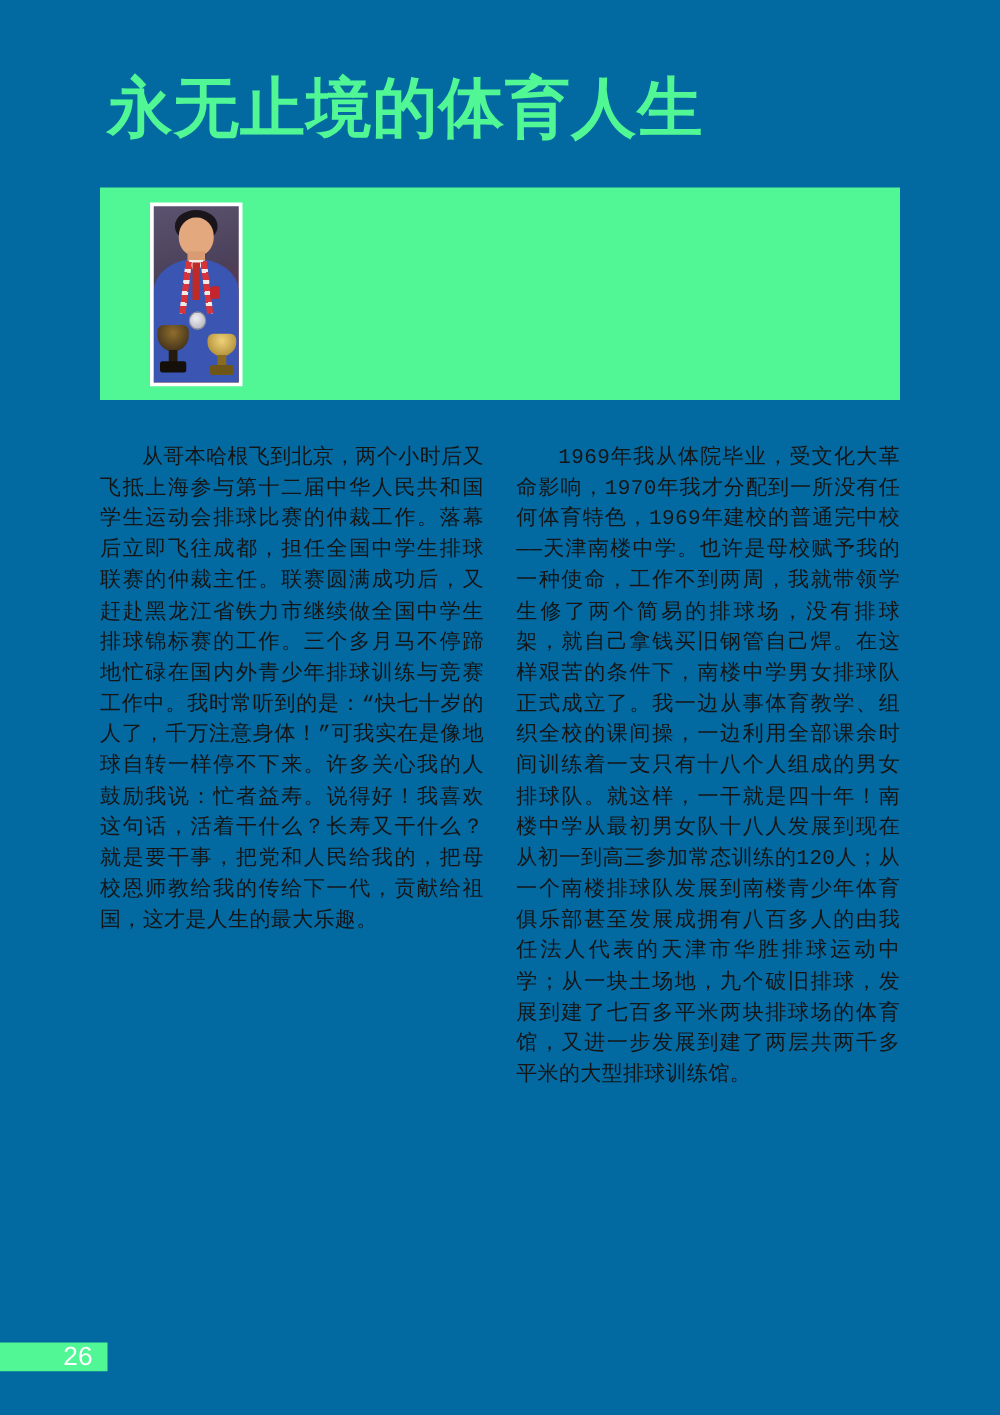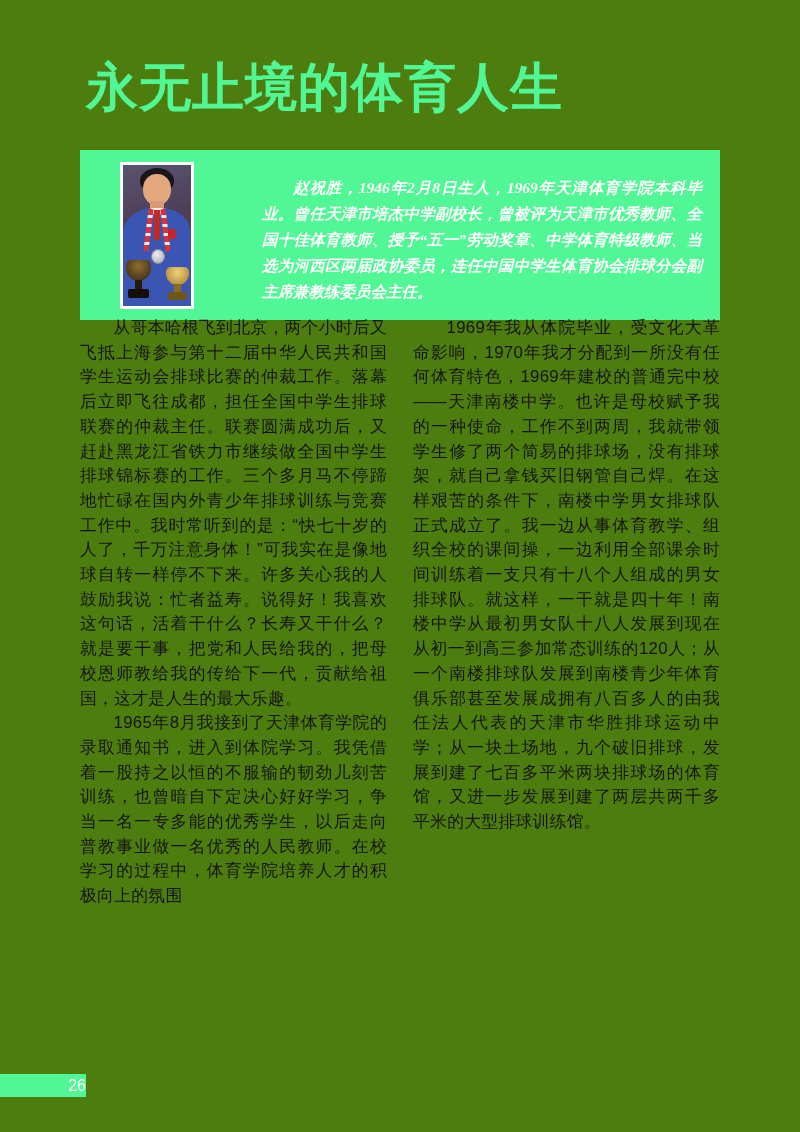--- a/index.html
+++ b/index.html
@@ -1,16 +1,16 @@
 <!DOCTYPE html>
 <html><head>
 <meta charset="utf-8">
 <style>
   html,body{margin:0;padding:0;background:#ffffff;}
-  .page{position:relative;width:800px;height:1132px;background:#4d7c0f;overflow:hidden;
+  .page{position:relative;width:800px;height:1132px;background:#0369a1;overflow:hidden;
         font-family:"Liberation Serif",serif;}
 
   
   .article-title{position:absolute;left:86px;top:58px;margin:0;width:560px;
         font-family:"Liberation Sans",sans-serif;font-weight:900;font-size:52px;line-height:1.15;
         color:#50f794;letter-spacing:1px;white-space:nowrap;}
 
   
   .profile-box{position:absolute;left:80px;top:150px;width:640px;height:170px;background:#50f794;}
   .photo-frame{position:absolute;left:40px;top:12px;width:74px;height:147px;background:#ffffff;
@@ -41,32 +41,32 @@
         background:radial-gradient(circle at 50% 30%,#f0d27a,#a07c28);}
   .ph-stemR{left:51px;top:119px;width:7px;height:9px;background:#8a6c20;}
   .ph-baseR{left:45px;top:127px;width:19px;height:8px;background:#6e5518;border-radius:2px;}
 
   .intro-text{position:absolute;left:182px;top:25px;width:440px;margin:0;
         color:#ffffff;font-weight:bold;font-style:italic;
         font-size:15.5px;line-height:26px;text-indent:2em;text-align:justify;
         font-family:"Liberation Serif",serif;}
 
   
-  .column{position:absolute;top:316px;width:307px;color:#151515;
+  .column{position:absolute;top:355px;width:307px;color:#151515;
         font-size:16.8px;line-height:24.7px;text-align:justify;
-        font-family:Liberation Sans, sans-serif;letter-spacing:0.3px;}
+        font-family:Liberation Mono, monospace;letter-spacing:0.3px;}
   .col-left{left:80px;}
   .col-right{left:413px;}
   .column p{margin:0;text-indent:2em;}
   .column p.cont{text-indent:0;}
 
   
   .page-num-bar{position:absolute;left:0;top:1074px;width:86px;height:23px;background:#50f794;
-        color:#ffffff;font-family:"Liberation Sans",sans-serif;font-size:16px;line-height:23px;
-        text-align:right;box-sizing:border-box;}
+        color:#ffffff;font-family:"Liberation Sans",sans-serif;font-size:21px;line-height:23px;
+        text-align:right;padding-right:12px;box-sizing:border-box;}
 </style>
 </head>
 <body>
 
 <div class="page">
 
   <h1 class="article-title">永无止境的体育人生</h1>
 
   <div class="profile-box">
     <div class="photo-frame">
@@ -82,26 +82,24 @@
         <div class="ph ph-badge"></div>
         <div class="ph ph-medal"></div>
         <div class="ph ph-cupL"></div>
         <div class="ph ph-stemL"></div>
         <div class="ph ph-baseL"></div>
         <div class="ph ph-cupR"></div>
         <div class="ph ph-stemR"></div>
         <div class="ph ph-baseR"></div>
       </div>
     </div>
-    <p class="intro-text">赵祝胜，1946年2月8日生人，1969年天津体育学院本科毕业。曾任天津市培杰中学副校长，曾被评为天津市优秀教师、全国十佳体育教师、授予“五一”劳动奖章、中学体育特级教师、当选为河西区两届政协委员，连任中国中学生体育协会排球分会副主席兼教练委员会主任。</p>
   </div>
 
   <div class="column col-left">
     <p>从哥本哈根飞到北京，两个小时后又飞抵上海参与第十二届中华人民共和国学生运动会排球比赛的仲裁工作。落幕后立即飞往成都，担任全国中学生排球联赛的仲裁主任。联赛圆满成功后，又赶赴黑龙江省铁力市继续做全国中学生排球锦标赛的工作。三个多月马不停蹄地忙碌在国内外青少年排球训练与竞赛工作中。我时常听到的是：“快七十岁的人了，千万注意身体！”可我实在是像地球自转一样停不下来。许多关心我的人鼓励我说：忙者益寿。说得好！我喜欢这句话，活着干什么？长寿又干什么？就是要干事，把党和人民给我的，把母校恩师教给我的传给下一代，贡献给祖国，这才是人生的最大乐趣。</p>
-    <p>1965年8月我接到了天津体育学院的录取通知书，进入到体院学习。我凭借着一股持之以恒的不服输的韧劲儿刻苦训练，也曾暗自下定决心好好学习，争当一名一专多能的优秀学生，以后走向普教事业做一名优秀的人民教师。在校学习的过程中，体育学院培养人才的积极向上的氛围</p>
   </div>
 
   <div class="column col-right">
     <p>1969年我从体院毕业，受文化大革命影响，1970年我才分配到一所没有任何体育特色，1969年建校的普通完中校——天津南楼中学。也许是母校赋予我的一种使命，工作不到两周，我就带领学生修了两个简易的排球场，没有排球架，就自己拿钱买旧钢管自己焊。在这样艰苦的条件下，南楼中学男女排球队正式成立了。我一边从事体育教学、组织全校的课间操，一边利用全部课余时间训练着一支只有十八个人组成的男女排球队。就这样，一干就是四十年！南楼中学从最初男女队十八人发展到现在从初一到高三参加常态训练的120人；从一个南楼排球队发展到南楼青少年体育俱乐部甚至发展成拥有八百多人的由我任法人代表的天津市华胜排球运动中学；从一块土场地，九个破旧排球，发展到建了七百多平米两块排球场的体育馆，又进一步发展到建了两层共两千多平米的大型排球训练馆。</p>
   </div>
 
   <div class="page-num-bar">26</div>
 
 </div>
 

